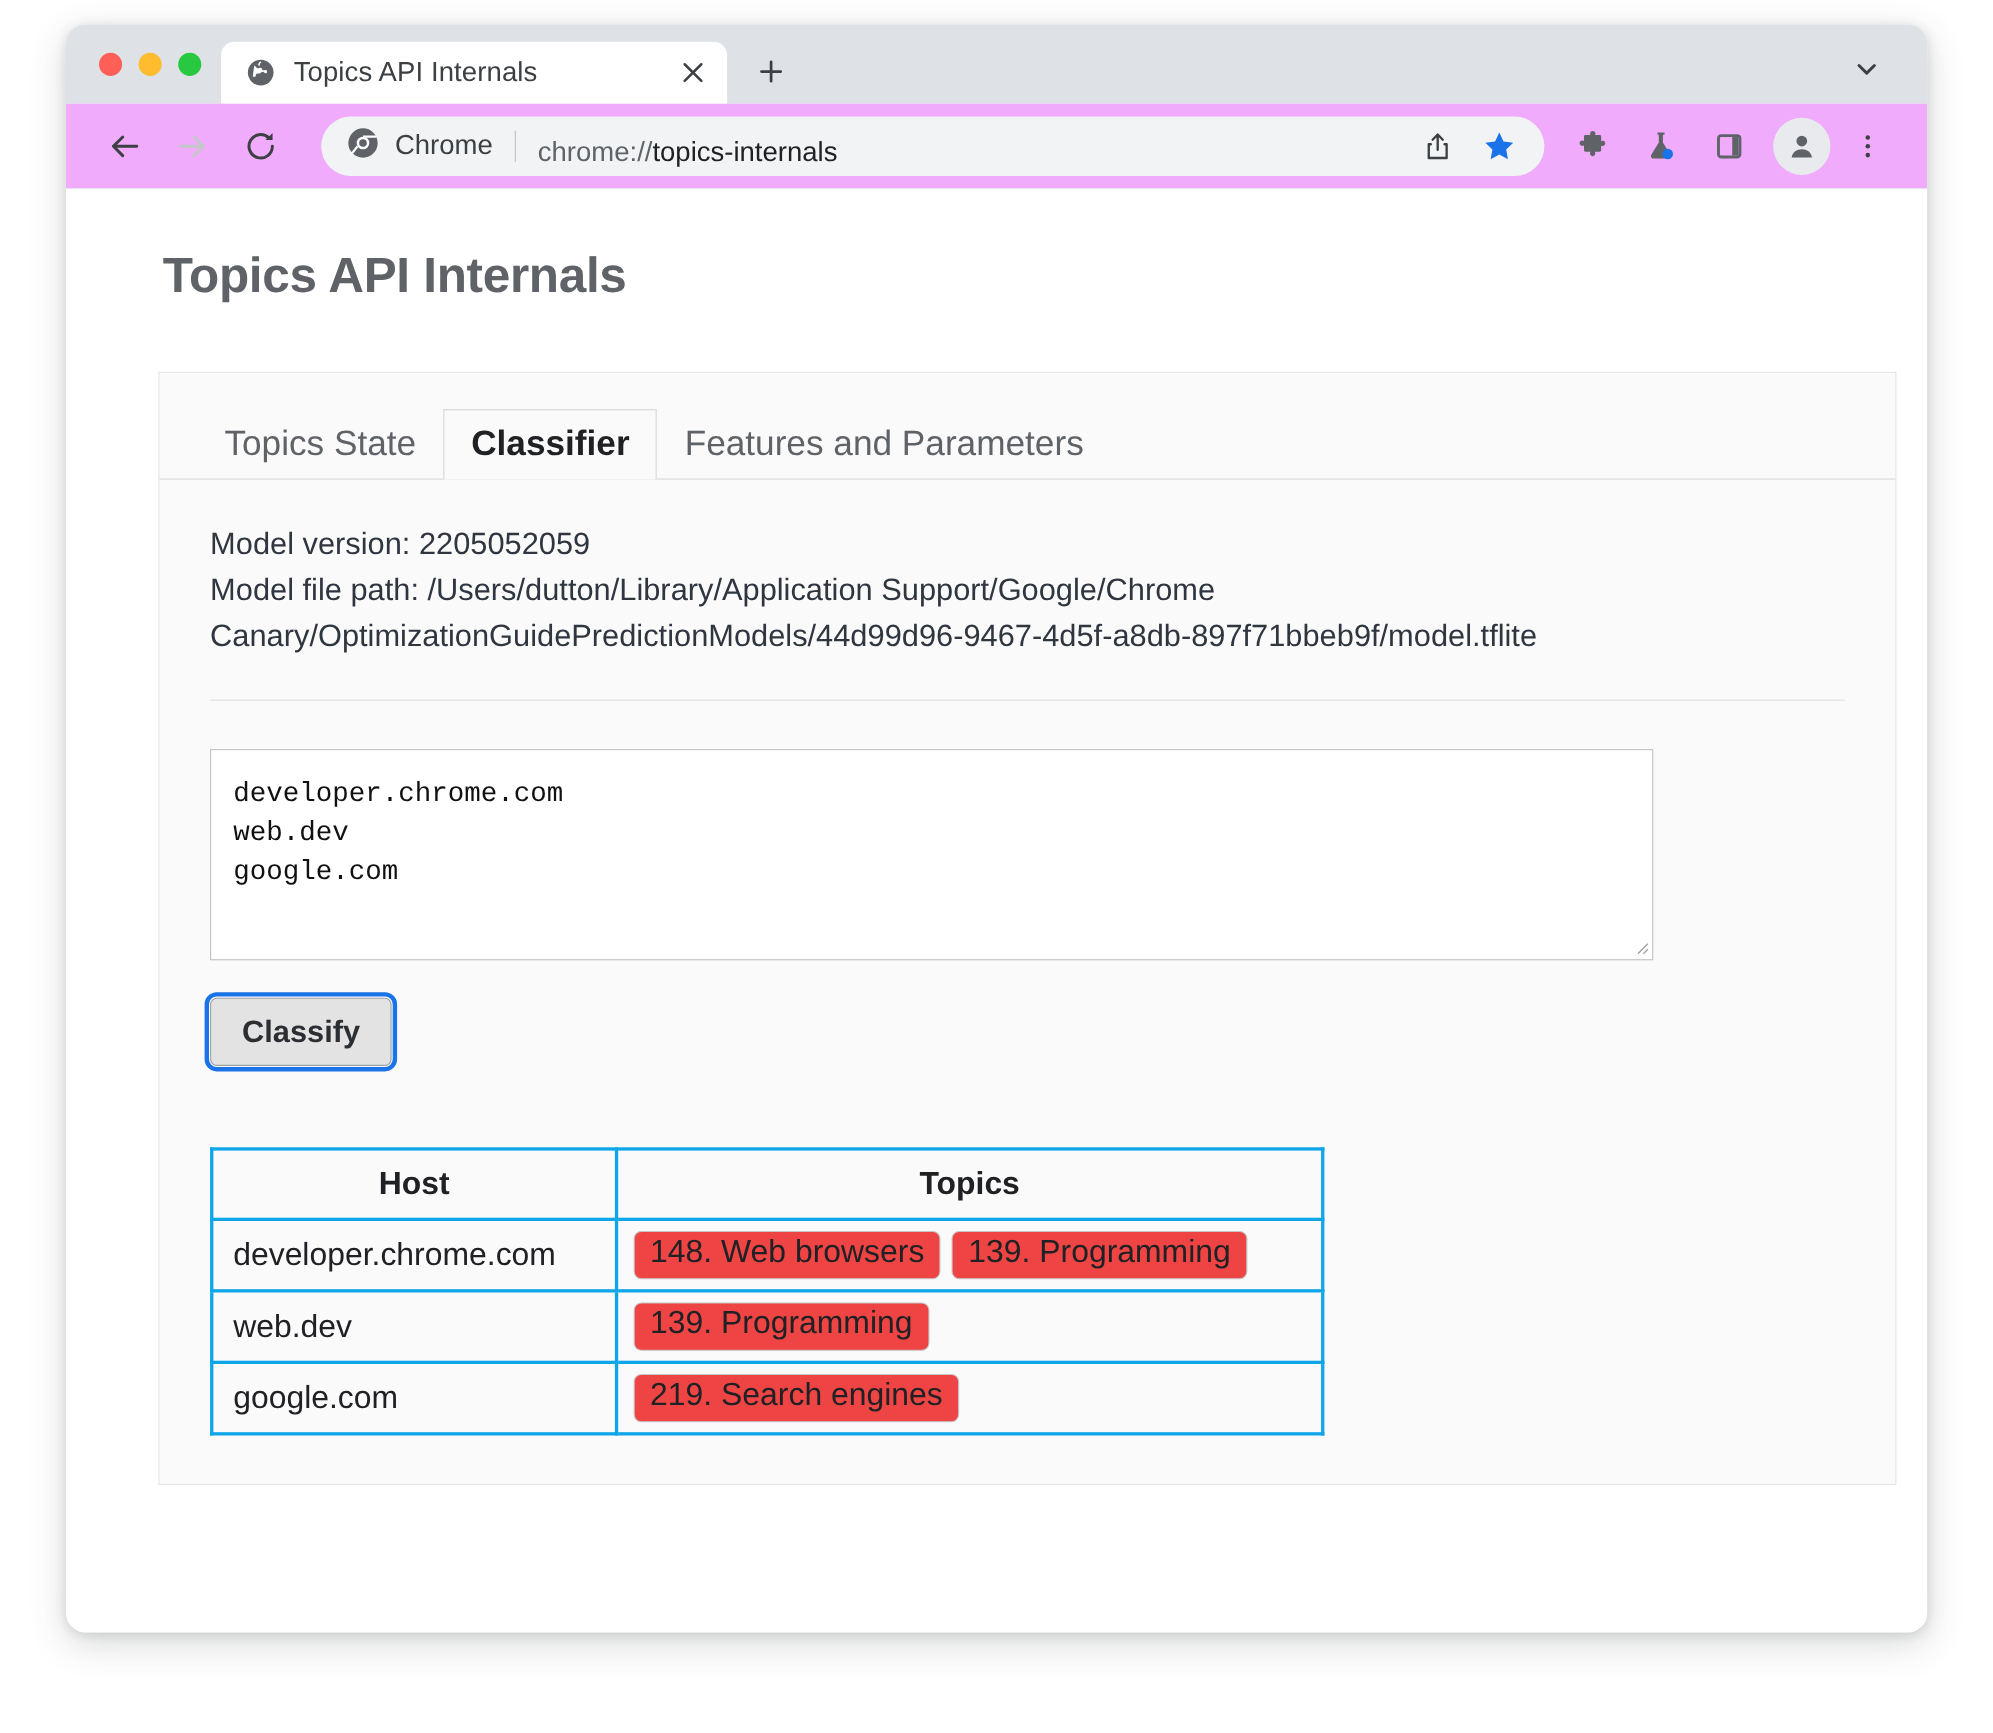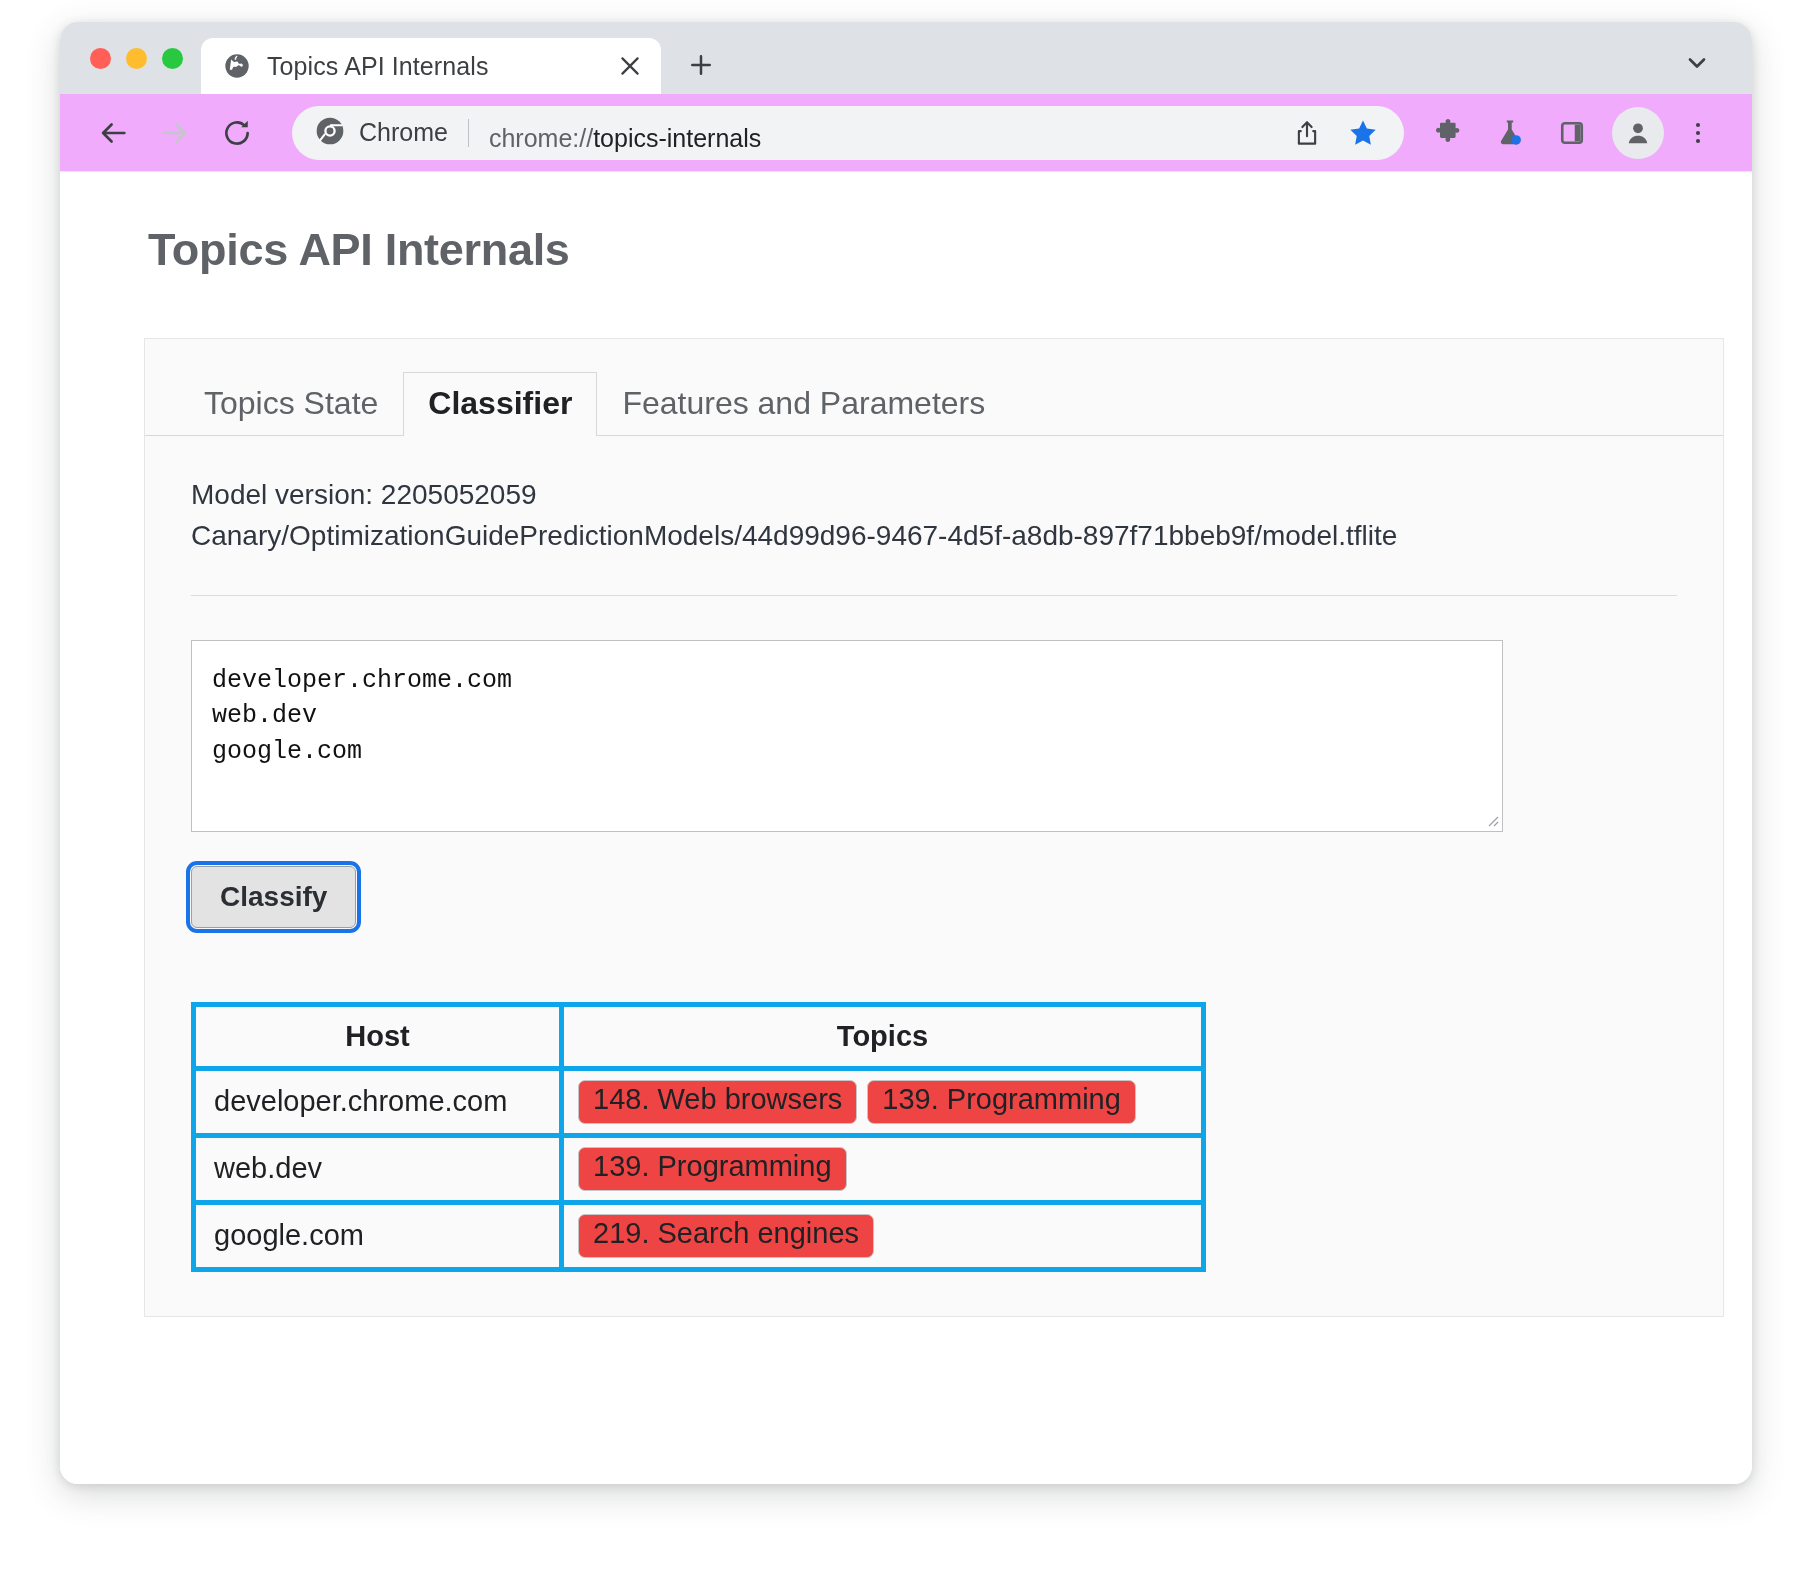--- a/index.html
+++ b/index.html
@@ -282,21 +282,21 @@
   }
 
   
   .results {
     margin-top: 74px;
     border-collapse: collapse;
     border-spacing: 0;
     table-layout: fixed;
   }
   .results th, .results td {
-    border: 5px solid #0ea5e9;
+    border: 3px solid #0ea5e9;
     padding: 0;
     vertical-align: middle;
   }
   .results th {
     font-size: 29px;
     font-weight: bold;
     color: #202124;
     text-align: center;
     height: 64px;
     background: #fafafa;
@@ -463,20 +463,21 @@
       <div class="page-tabs">
         <div class="page-tab">Topics State</div>
         <div class="page-tab active">Classifier</div>
         <div class="page-tab">Features and Parameters</div>
       </div>
 
       <div class="panel-body">
 
         <div class="model-info">
           <div class="row">Model version: 2205052059</div>
+          <div class="row">Model file path: /Users/dutton/Library/Application Support/Google/Chrome</div>
           <div class="row">Canary/OptimizationGuidePredictionModels/44d99d96-9467-4d5f-a8db-897f71bbeb9f/model.tflite</div>
         </div>
 
         <div class="divider"></div>
 
         <div class="textarea-wrap">
           <textarea class="host-textarea" spellcheck="false" placeholder="" style="">developer.chrome.com
 web.dev
 google.com</textarea>
           <svg class="resize-grip" viewBox="0 0 16 16">

